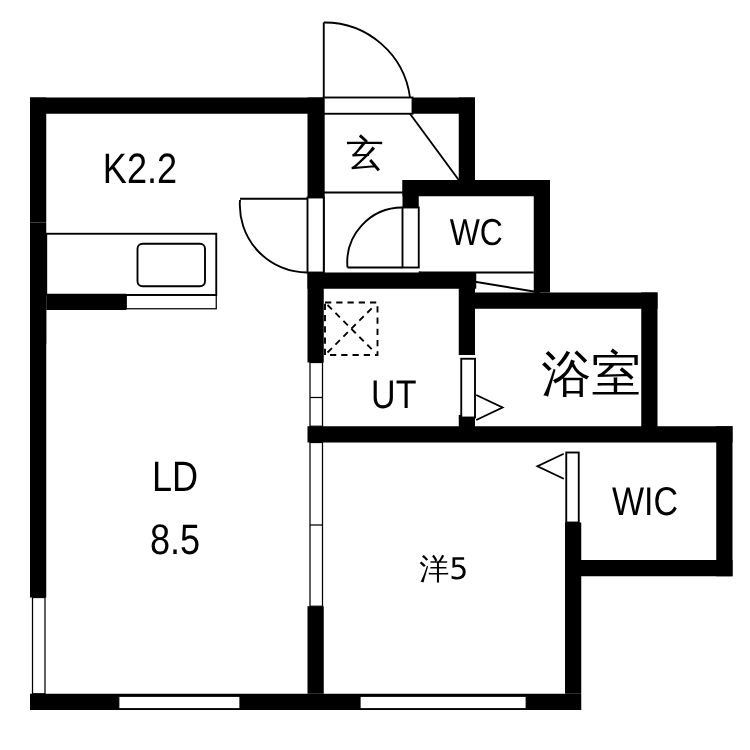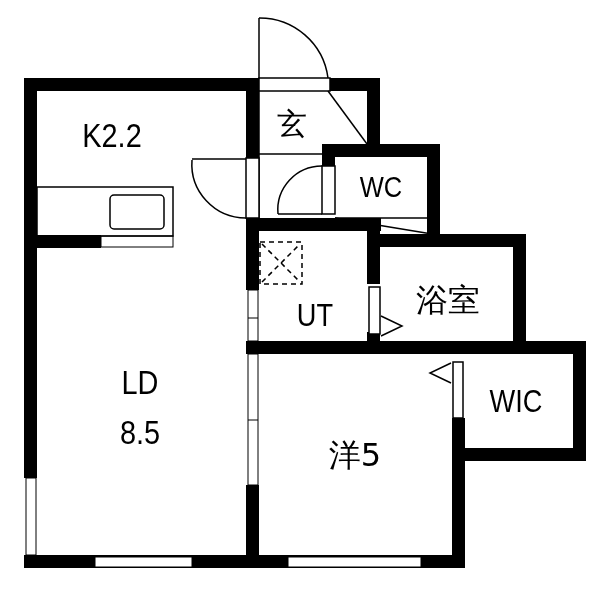--- a/index.html
+++ b/index.html
@@ -105,17 +105,17 @@
   <g fill="none" stroke="#000" stroke-width="1.5">
     <rect x="453" y="362" width="10" height="56" fill="#fff"></rect>
     <polyline points="451,363 430,373 451,383"></polyline>
   </g>
 </svg>
 
 <div class="lbl cond" style="left:112px;top:135px;font-size:34px;">K2.2</div>
 <div class="lbl" style="left:292px;top:124px;font-size:30px;">玄</div>
 <div class="lbl cond" style="left:381px;top:187px;font-size:30px;">WC</div>
 <div class="lbl cond" style="left:315px;top:315px;font-size:32px;">UT</div>
-<div class="lbl" style="left:448px;top:300px;font-size:32px;">浴室</div>
+<div class="lbl" style="left:473px;top:300px;font-size:40px;">浴室</div>
 <div class="lbl cond" style="left:140px;top:382px;font-size:34px;">LD</div>
 <div class="lbl cond" style="left:140px;top:432px;font-size:34px;">8.5</div>
-<div class="lbl" style="left:355px;top:455px;font-size:32px;">洋5</div>
+<div class="lbl" style="left:355px;top:455px;font-size:24px;">洋5</div>
 <div class="lbl cond" style="left:516px;top:401px;font-size:32px;">WIC</div>
 
 </body></html>

